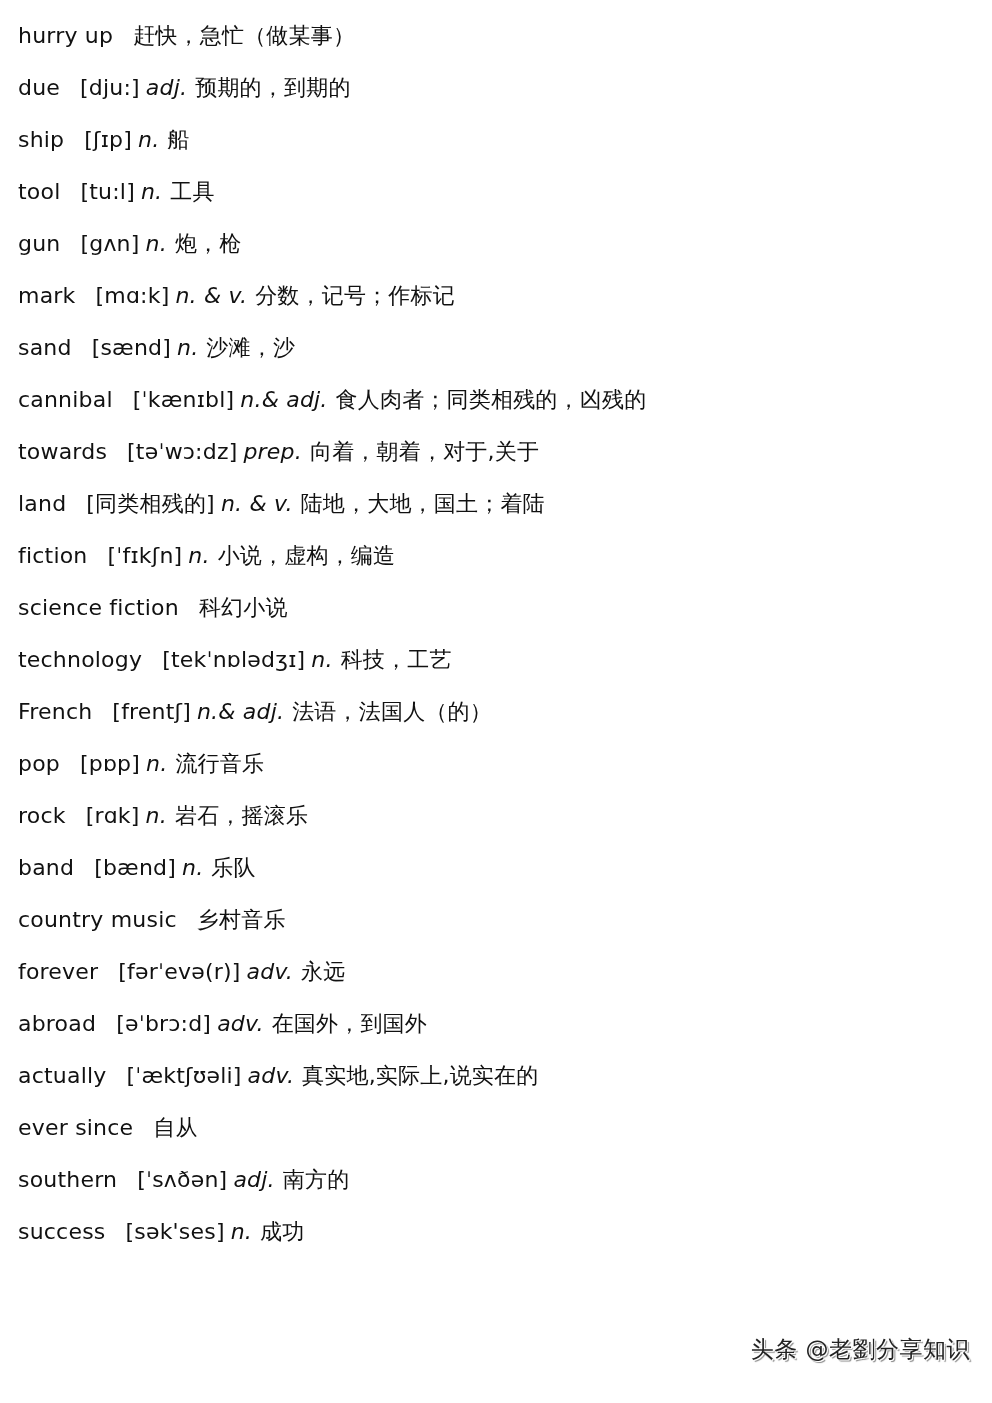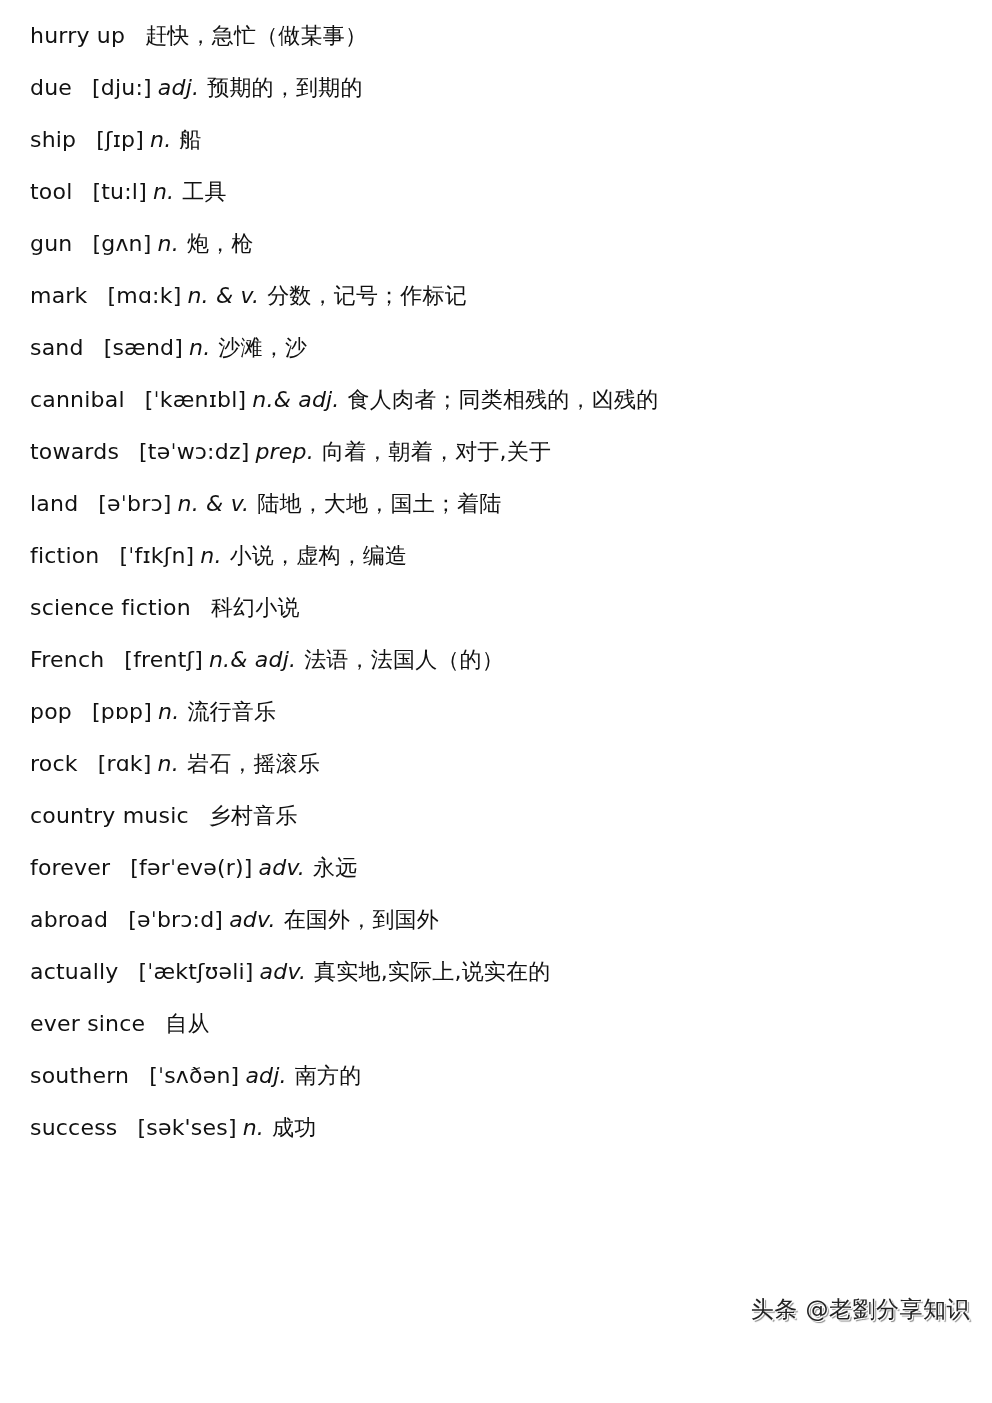--- a/index.html
+++ b/index.html
@@ -10,66 +10,68 @@
     body {
       width: 992px;
       height: 1403px;
       position: relative;
       overflow: hidden;
       font-family: "DejaVu Sans", "Liberation Sans", sans-serif;
       color: #111111;
     }
     .vocab-list {
       position: absolute;
-      left: 30px;
+      left: 18px;
       top: 18px;
       margin: 0;
       padding: 0;
       list-style: none;
     }
     .entry {
       height: 52px;
       line-height: 36px;
       font-size: 22px;
       white-space: nowrap;
       letter-spacing: 0.2px;
     }
     .word { margin-right: 20px; }
     .phon { margin-right: 6px; text-align: center; }
     .pos { margin-right: 8px; font-style: italic; }
     .meaning { }
     .watermark {
       position: absolute;
       right: 22px;
-      top: 1294px;
+      top: 1334px;
       font-size: 23px;
       color: #222;
       text-shadow: 1px 1px 0 #fff, -1px -1px 0 #fff, 2px 2px 1px #888;
       letter-spacing: 0.5px;
     }
   </style>
 </head>
 <body>
 
 <ul class="vocab-list">
   <li class="entry"><span class="word">hurry up</span><span class="meaning">赶快，急忙（做某事）</span></li>
   <li class="entry"><span class="word">due</span><span class="phon">[dju:]</span><span class="pos">adj.</span><span class="meaning">预期的，到期的</span></li>
   <li class="entry"><span class="word">ship</span><span class="phon">[ʃɪp]</span><span class="pos">n.</span><span class="meaning">船</span></li>
   <li class="entry"><span class="word">tool</span><span class="phon">[tu:l]</span><span class="pos">n.</span><span class="meaning">工具</span></li>
   <li class="entry"><span class="word">gun</span><span class="phon">[gʌn]</span><span class="pos">n.</span><span class="meaning">炮，枪</span></li>
   <li class="entry"><span class="word">mark</span><span class="phon">[mɑ:k]</span><span class="pos">n. &amp; v.</span><span class="meaning">分数，记号；作标记</span></li>
   <li class="entry"><span class="word">sand</span><span class="phon">[sænd]</span><span class="pos">n.</span><span class="meaning">沙滩，沙</span></li>
   <li class="entry"><span class="word">cannibal</span><span class="phon">[ˈkænɪbl]</span><span class="pos">n.&amp; adj.</span><span class="meaning">食人肉者；同类相残的，凶残的</span></li>
   <li class="entry"><span class="word">towards</span><span class="phon">[təˈwɔ:dz]</span><span class="pos">prep.</span><span class="meaning">向着，朝着，对于,关于</span></li>
-  <li class="entry"><span class="word">land</span><span class="phon">[əˈbrɔ]</span><span class="pos">n. &amp; v.</span><span class="meaning">陆地，大地，国土；着陆</span></li>
+  <li class="entry"><span class="word">land</span><span class="phon">[同类相残的]</span><span class="pos">n. &amp; v.</span><span class="meaning">陆地，大地，国土；着陆</span></li>
   <li class="entry"><span class="word">fiction</span><span class="phon">[ˈfɪkʃn]</span><span class="pos">n.</span><span class="meaning">小说，虚构，编造</span></li>
   <li class="entry"><span class="word">science fiction</span><span class="meaning">科幻小说</span></li>
+  <li class="entry"><span class="word">technology</span><span class="phon">[tekˈnɒlədʒɪ]</span><span class="pos">n.</span><span class="meaning">科技，工艺</span></li>
   <li class="entry"><span class="word">French</span><span class="phon">[frentʃ]</span><span class="pos">n.&amp; adj.</span><span class="meaning">法语，法国人（的）</span></li>
   <li class="entry"><span class="word">pop</span><span class="phon">[pɒp]</span><span class="pos">n.</span><span class="meaning">流行音乐</span></li>
   <li class="entry"><span class="word">rock</span><span class="phon">[rɑk]</span><span class="pos">n.</span><span class="meaning">岩石，摇滚乐</span></li>
+  <li class="entry"><span class="word">band</span><span class="phon">[bænd]</span><span class="pos">n.</span><span class="meaning">乐队</span></li>
   <li class="entry"><span class="word">country music</span><span class="meaning">乡村音乐</span></li>
   <li class="entry"><span class="word">forever</span><span class="phon">[fərˈevə(r)]</span><span class="pos">adv.</span><span class="meaning">永远</span></li>
   <li class="entry"><span class="word">abroad</span><span class="phon">[əˈbrɔ:d]</span><span class="pos">adv.</span><span class="meaning">在国外，到国外</span></li>
   <li class="entry"><span class="word">actually</span><span class="phon">[ˈæktʃʊəli]</span><span class="pos">adv.</span><span class="meaning">真实地,实际上,说实在的</span></li>
   <li class="entry"><span class="word">ever since</span><span class="meaning">自从</span></li>
   <li class="entry"><span class="word">southern</span><span class="phon">[ˈsʌðən]</span><span class="pos">adj.</span><span class="meaning">南方的</span></li>
   <li class="entry"><span class="word">success</span><span class="phon">[sək'ses]</span><span class="pos">n.</span><span class="meaning">成功</span></li>
 </ul>
 
 <div class="watermark">头条 @老劉分享知识</div>

